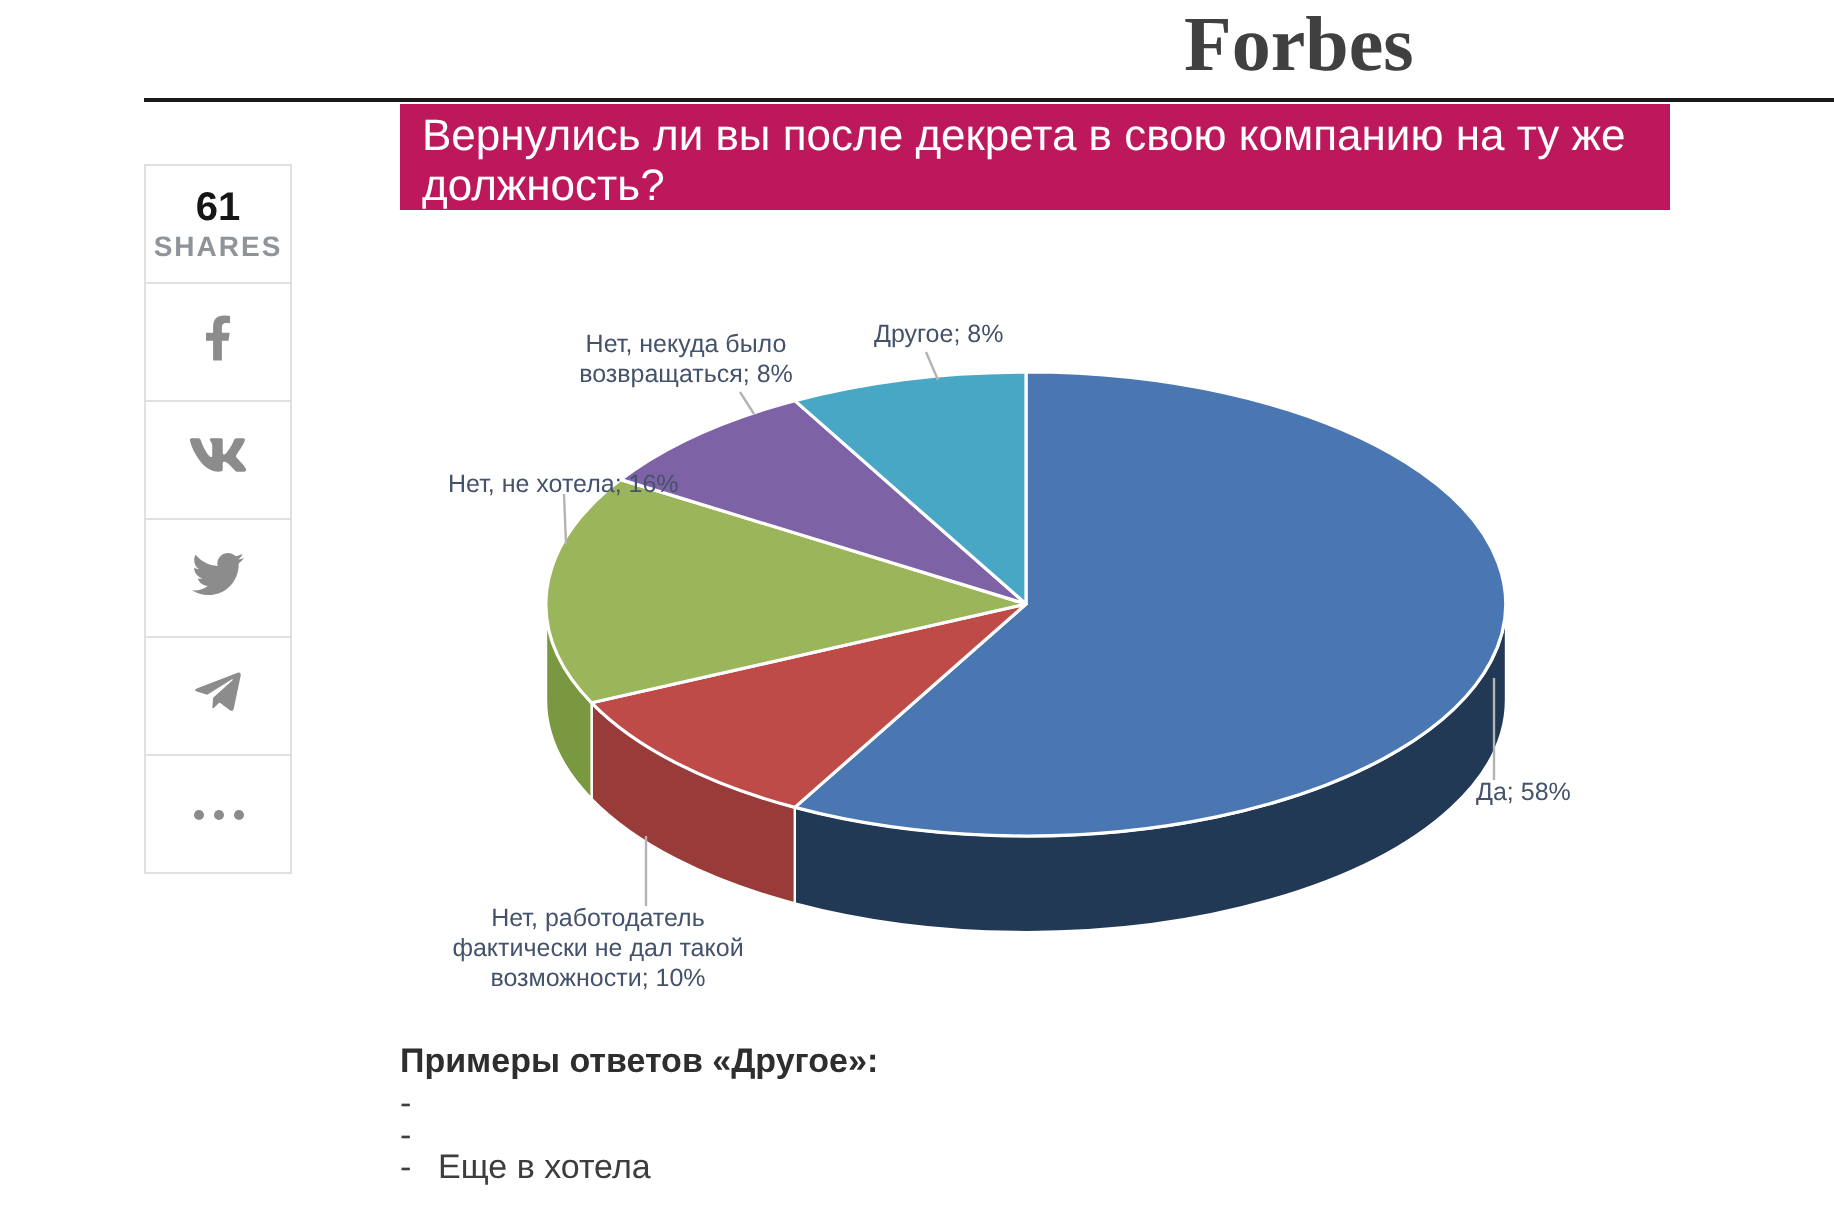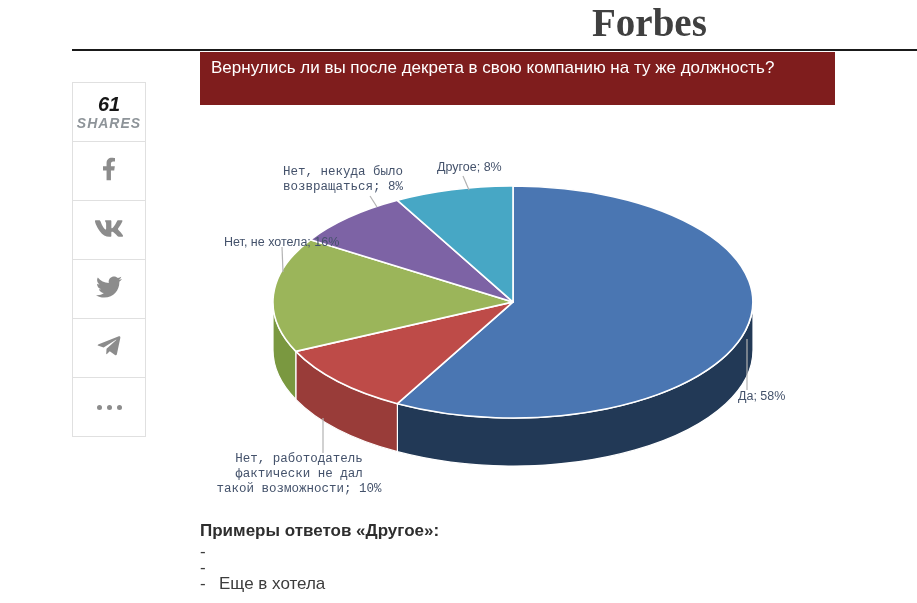--- a/index.html
+++ b/index.html
@@ -7,43 +7,43 @@
               font-family:"Liberation Sans", sans-serif; position:relative; }
   .abs { position:absolute; }
 
   
   .forbes-logo { left:592px; top:0px; font-family:"Liberation Serif", serif;
                  font-weight:700; font-size:39px; color:#404040; letter-spacing:0px;
                  text-decoration:none; }
   .top-rule { left:72px; top:49px; width:845px; height:2px; background:#1a1a1a; }
 
   
-  .chart-title { left:200px; top:52px; width:635px; height:53px; background:#7f1d1d;
-                 color:#ffffff; font-size:17px; line-height:25px; padding:3px 11px;
+  .chart-title { left:200px; top:52px; width:635px; height:53px; background:#be185d;
+                 color:#ffffff; font-size:22px; line-height:25px; padding:3px 11px;
                  overflow:hidden; }
 
   
   .share-box { left:72px; top:82px; width:74px; }
   .share-cell { width:74px; height:60px; border:1px solid #e0e0e0; margin-top:-1px;
                 display:flex; flex-direction:column; align-items:center;
-                justify-content:center; background:#fff; cursor:pointer;font-style:italic; }
+                justify-content:center; background:#fff; cursor:pointer; }
   .share-cell:first-child { margin-top:0; cursor:default; }
   .share-count { font-size:20px; font-weight:700; color:#161616; line-height:22px; }
   .share-caption { font-size:14px; font-weight:700; color:#8e9499; letter-spacing:1px; }
   .share-cell svg { fill:#8c8c8c; }
   .dots { display:flex; gap:5px; }
   .dots i { width:5px; height:5px; border-radius:50%; background:#8c8c8c; display:block; }
 
   
   .pie-wrap { left:180px; top:140px; width:660px; height:340px; }
 
   
   .dlabel { position:absolute; font-size:12.5px; line-height:15px; color:#44526b;
             white-space:nowrap; }
-  .dlabel.center { text-align:center; white-space:normal;font-family:Liberation Mono, monospace; }
+  .dlabel.center { text-align:center; white-space:normal; }
   .lbl-drugoe       { left:437px; top:160px; }
   .lbl-nekuda       { left:278px; top:165px; width:130px; }
   .lbl-nehotela     { left:224px; top:235px; }
   .lbl-rabotodatel  { left:214px; top:452px; width:170px; }
   .lbl-da           { left:738px; top:389px; }
 
   
   .notes { left:200px; top:521px; width:420px; color:#3d3d3d; font-size:17px; }
   .notes-heading { font-weight:700; color:#2e2e2e; margin-bottom:3px; }
   .note-row { display:flex; line-height:16px; }

